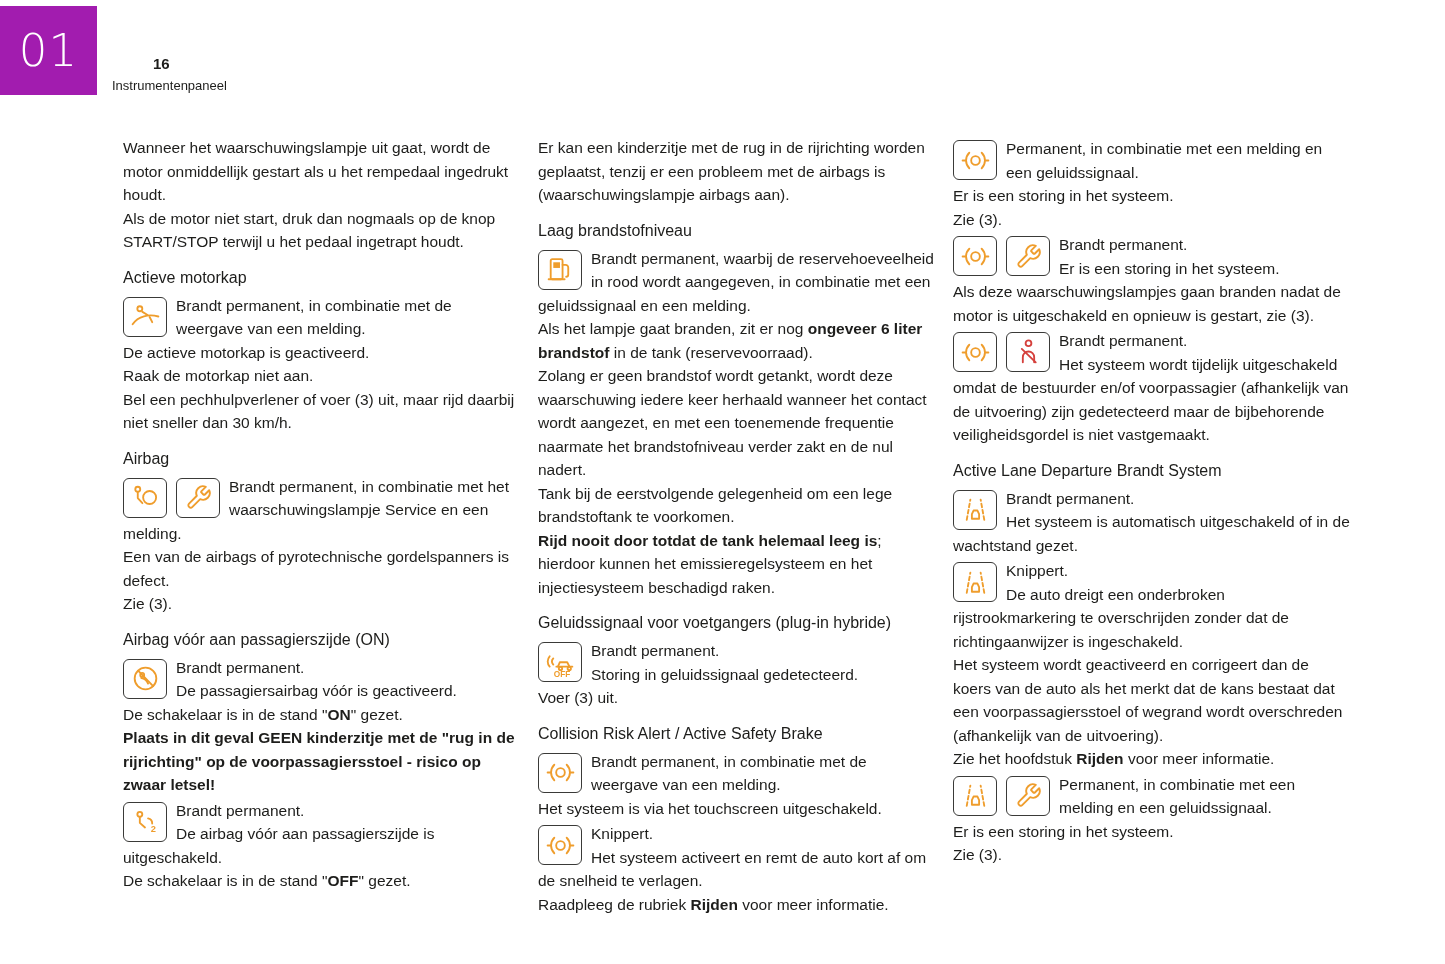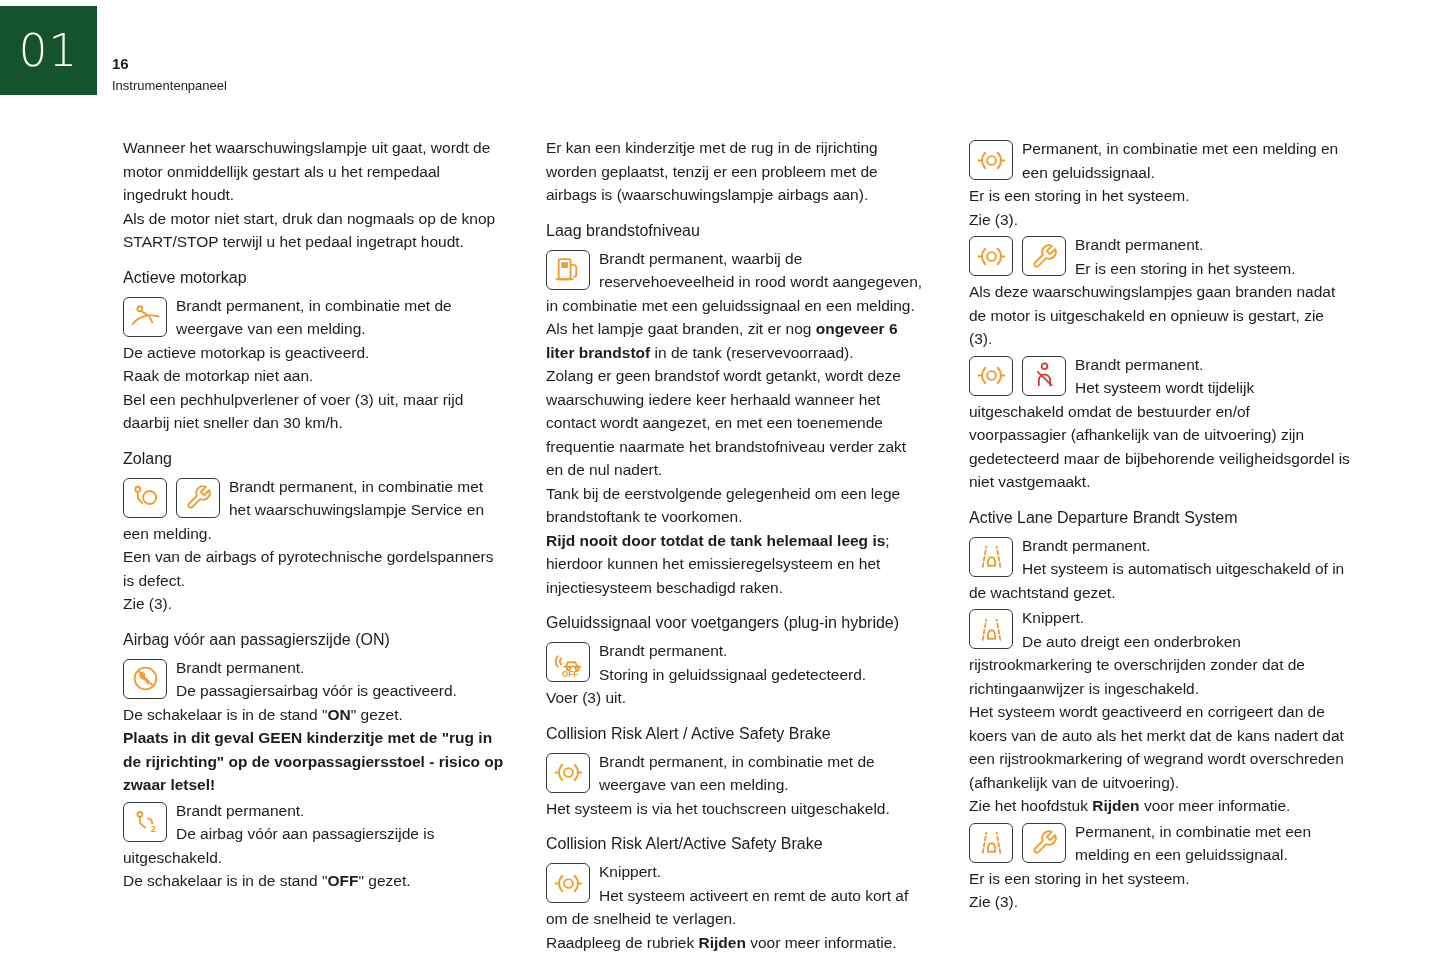--- a/index.html
+++ b/index.html
@@ -16,25 +16,25 @@
     display: flex; align-items: center; justify-content: center;
   }
   .chapter-tab span {
     color: #ffffff;
     font-family: "DejaVu Sans", sans-serif;
     font-weight: 200;
     font-size: 45px;
     letter-spacing: 1px;
   }
   .page-header { position: absolute; left: 112px; top: 54px; }
-  .page-header .num { font-size: 15px; font-weight: bold; line-height: 20px; }
+  .page-header .num { font-size: 15px; font-weight: bold; line-height: 20px; margin-left: 41px; }
   .page-header h1 { font-size: 13px; font-weight: normal; line-height: 24px; }
   .content {
     position: absolute; top: 128px; left: 0; right: 0; bottom: 0;
-    display: flex; gap: 42px;
+    display: flex; gap: 18px;
     padding: 8px 95px 0 123px;
   }
   .col { flex: 1 1 0; min-width: 0; }
   p { font-size: 15.5px; line-height: 23.5px; margin: 0; }
   strong { font-weight: bold; }
   h3.h {
     font-size: 16px; font-weight: normal;
     line-height: 22px;
     margin: 13px 0 5px 0;
   }
@@ -47,21 +47,21 @@
     border-radius: 6px;
     display: flex; align-items: center; justify-content: center;
     margin: 3px 9px 4px 0;
     background: #fff;
   }
   .icon-box svg { display: block; }
 </style>
 </head>
 <body>
 
-<div class="chapter-tab" style="background: #14532d;">
+<div class="chapter-tab" style="background: #a21caf;">
   <span>01</span>
 </div>
 
 <header class="page-header">
   <div class="num">16</div>
   <h1>Instrumentenpaneel</h1>
 </header>
 
 <div class="content">
   <div class="col">
@@ -77,21 +77,21 @@
             <path d="M13 10.5 L18 13.5"></path>
             <path d="M3.5 22.5 C9 14.5 19 12.5 28.5 15"></path>
             <path d="M20 15.5 l2.5 5"></path>
           </svg>
         </span>
         <p>Brandt permanent, in combinatie met de weergave van een melding.</p>
         <p>De actieve motorkap is geactiveerd.</p>
         <p>Raak de motorkap niet aan.</p>
         <p>Bel een pechhulpverlener of voer (3) uit, maar rijd daarbij niet sneller dan 30 km/h.</p>
       </div>
-      <h3 class="h">Zolang</h3>
+      <h3 class="h">Airbag</h3>
       <div class="group">
         <span class="icon-box" style="color: rgb(239, 157, 44);">
           <svg viewBox="0 0 32 30" width="33" height="31" fill="none" stroke="currentColor" stroke-width="1.8" stroke-linecap="round" stroke-linejoin="round">
             <circle cx="8.5" cy="7" r="2.4"></circle>
             <path d="M8.5 9.8 v5.7 l4.5 5"></path>
             <circle cx="20" cy="15" r="6.3"></circle>
           </svg>
         </span>
         <span class="icon-box" style="color: rgb(239, 157, 44);">
           <svg viewBox="0 0 24 24" width="27" height="27" fill="none" stroke="currentColor" stroke-width="1.7" stroke-linecap="round" stroke-linejoin="round">
@@ -174,21 +174,20 @@
           <svg viewBox="0 0 32 30" width="33" height="31" fill="none" stroke="currentColor" stroke-width="1.8" stroke-linecap="round" stroke-linejoin="round">
             <circle cx="16" cy="15" r="4.2"></circle>
             <path d="M22 7.5 a10.5 10.5 0 0 1 0 15"></path>
             <path d="M10 7.5 a10.5 10.5 0 0 0 0 15"></path>
             <path d="M3.5 15 h3.2 M25.3 15 h3.2"></path>
           </svg>
         </span>
         <p>Brandt permanent, in combinatie met de weergave van een melding.</p>
         <p>Het systeem is via het touchscreen uitgeschakeld.</p>
       </div>
-      <h3 class="h">Collision Risk Alert/Active Safety Brake</h3>
       <div class="group">
         <span class="icon-box" style="color: rgb(239, 157, 44);">
           <svg viewBox="0 0 32 30" width="33" height="31" fill="none" stroke="currentColor" stroke-width="1.8" stroke-linecap="round" stroke-linejoin="round">
             <circle cx="16" cy="15" r="4.2"></circle>
             <path d="M22 7.5 a10.5 10.5 0 0 1 0 15"></path>
             <path d="M10 7.5 a10.5 10.5 0 0 0 0 15"></path>
             <path d="M3.5 15 h3.2 M25.3 15 h3.2"></path>
           </svg>
         </span>
         <p>Knippert.</p>
@@ -262,21 +261,21 @@
       <div class="group">
         <span class="icon-box" style="color: rgb(239, 157, 44);">
           <svg viewBox="0 0 32 30" width="33" height="31" fill="none" stroke="currentColor" stroke-width="1.8" stroke-linecap="round" stroke-linejoin="round">
             <path d="M7.5 25 L11 5.5" stroke-dasharray="3.6 2.6"></path>
             <path d="M24.5 25 L21 5.5" stroke-dasharray="3.6 2.6"></path>
             <path d="M12.5 24 v-4.5 l1.6-3.5 h3.8 l1.6 3.5 v4.5 z"></path>
           </svg>
         </span>
         <p>Knippert.</p>
         <p>De auto dreigt een onderbroken rijstrookmarkering te overschrijden zonder dat de richtingaanwijzer is ingeschakeld.</p>
-        <p>Het systeem wordt geactiveerd en corrigeert dan de koers van de auto als het merkt dat de kans nadert dat een rijstrookmarkering of wegrand wordt overschreden (afhankelijk van de uitvoering).</p>
+        <p>Het systeem wordt geactiveerd en corrigeert dan de koers van de auto als het merkt dat de kans bestaat dat een voorpassagiersstoel of wegrand wordt overschreden (afhankelijk van de uitvoering).</p>
         <p>Zie het hoofdstuk <strong>Rijden</strong> voor meer informatie.</p>
       </div>
       <div class="group">
         <span class="icon-box" style="color: rgb(239, 157, 44);">
           <svg viewBox="0 0 32 30" width="33" height="31" fill="none" stroke="currentColor" stroke-width="1.8" stroke-linecap="round" stroke-linejoin="round">
             <path d="M7.5 25 L11 5.5" stroke-dasharray="3.6 2.6"></path>
             <path d="M24.5 25 L21 5.5" stroke-dasharray="3.6 2.6"></path>
             <path d="M12.5 24 v-4.5 l1.6-3.5 h3.8 l1.6 3.5 v4.5 z"></path>
           </svg>
         </span>

